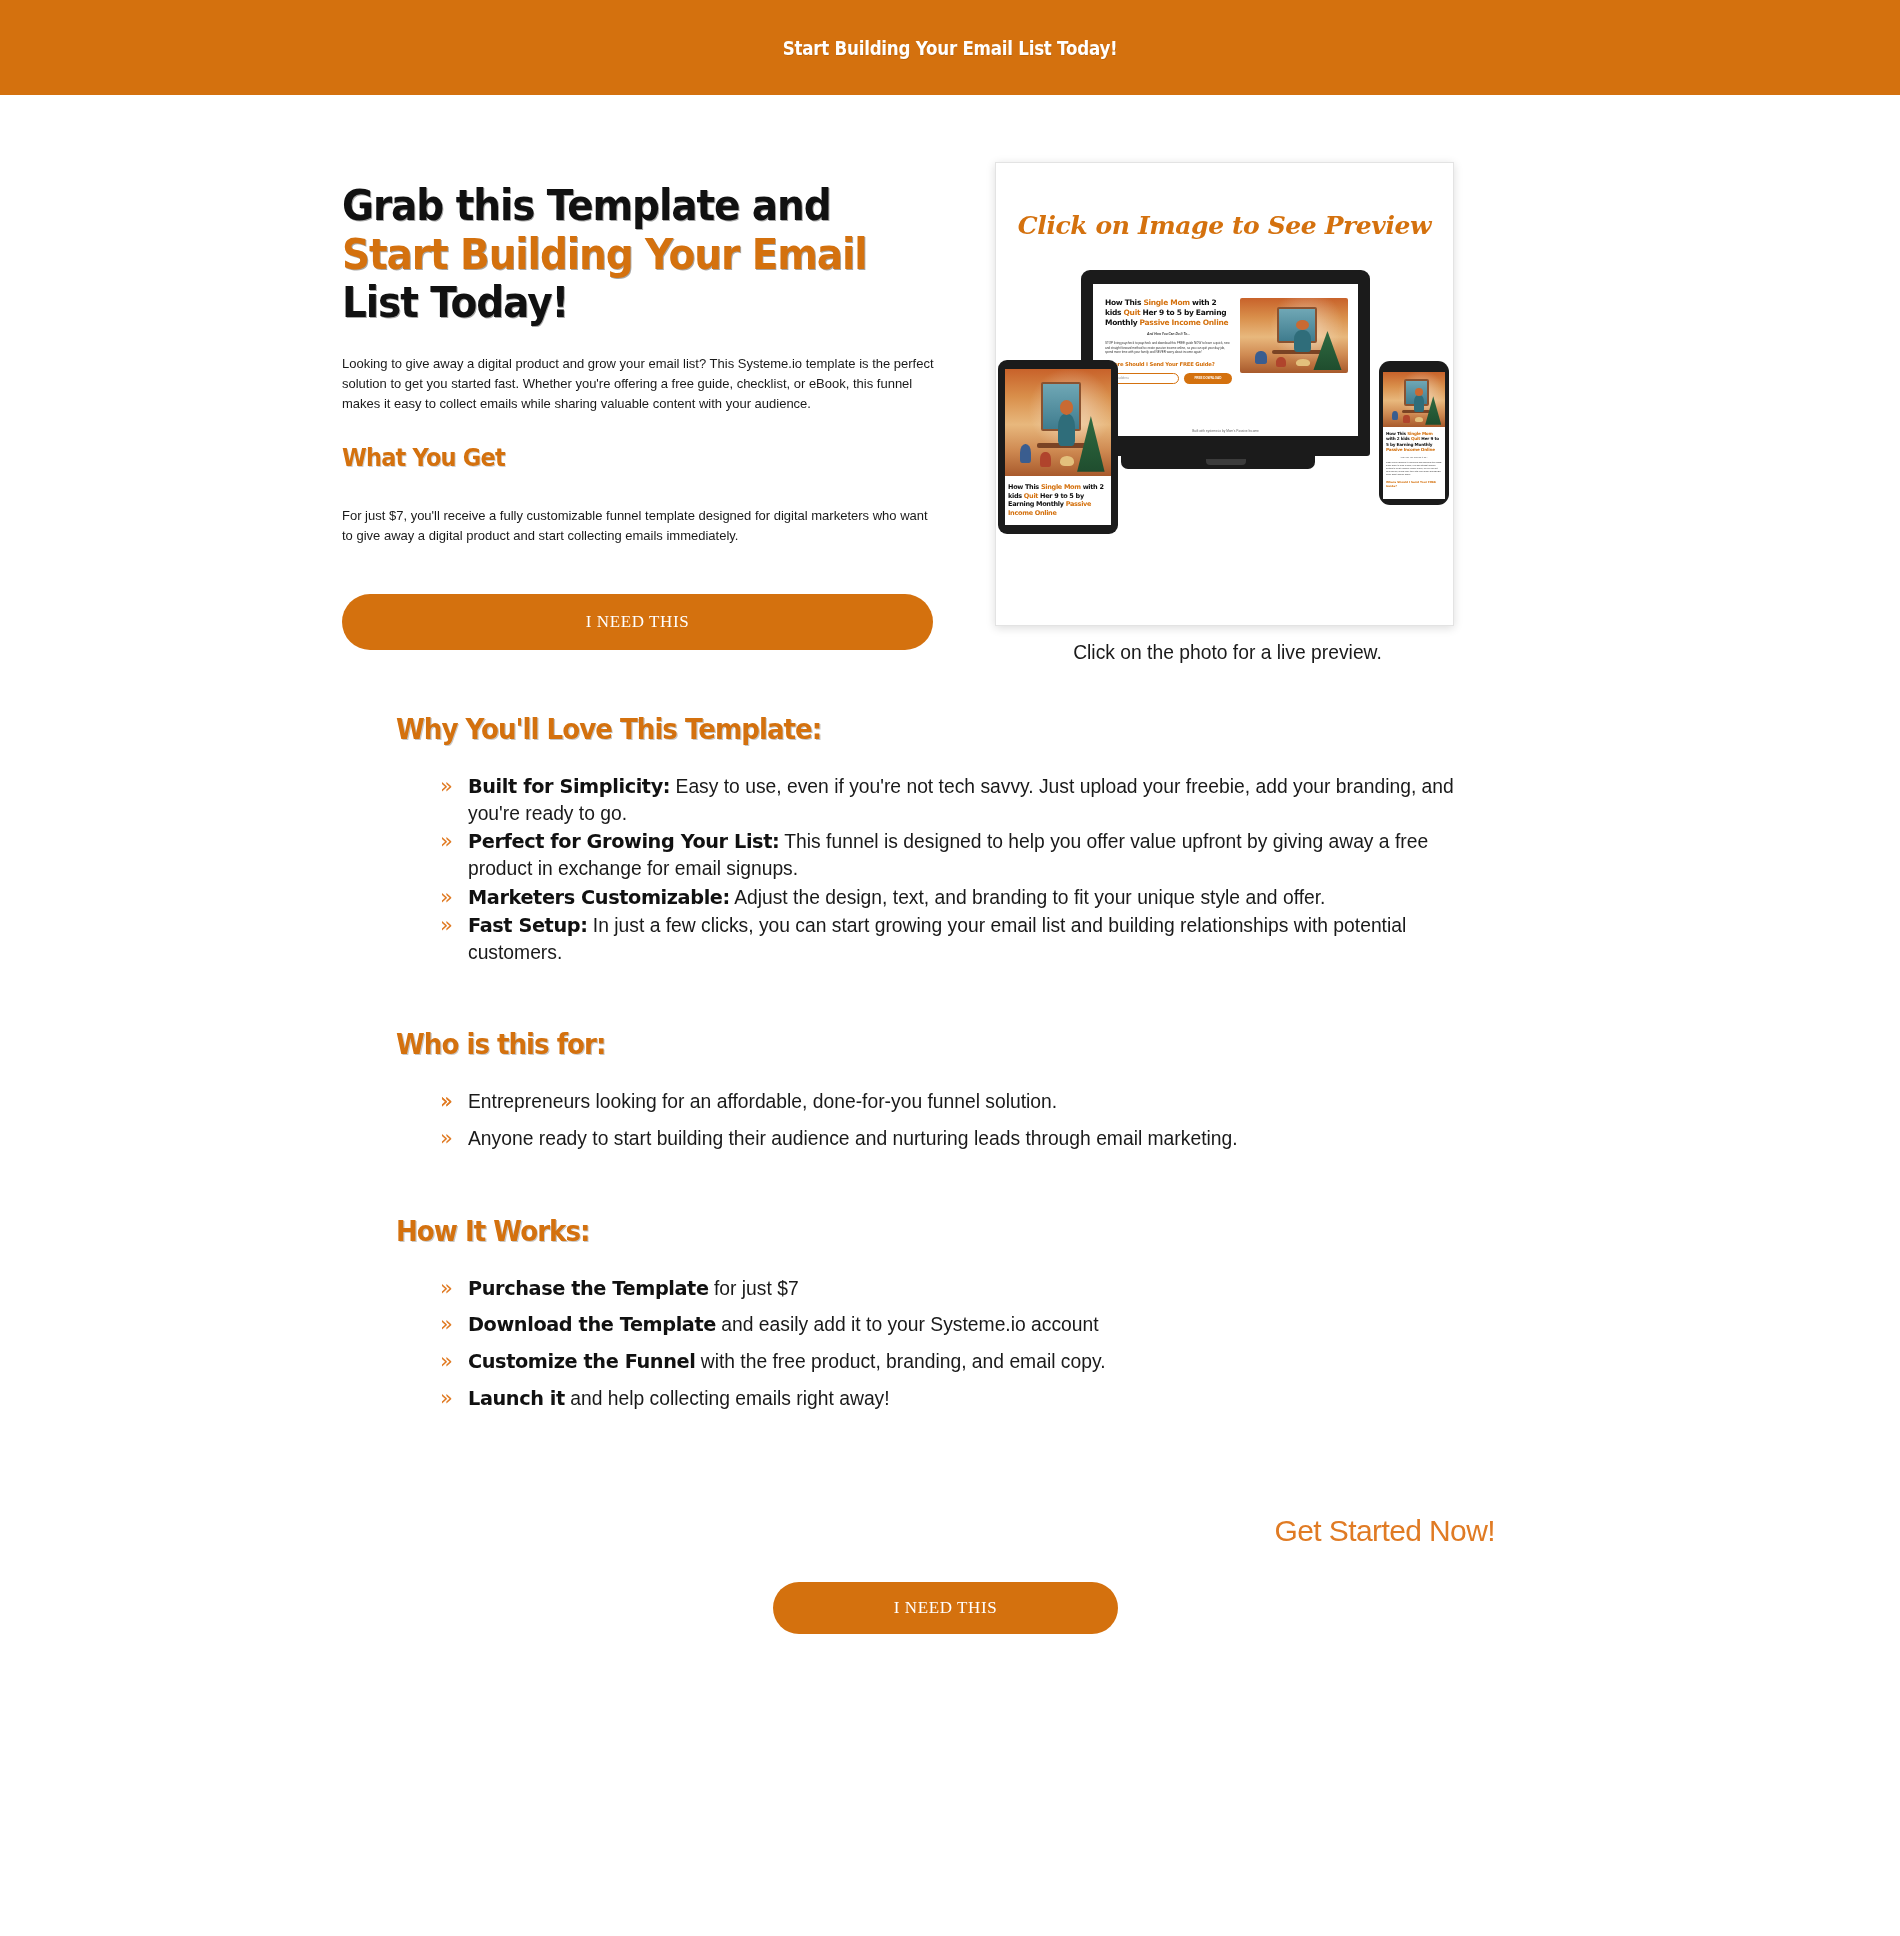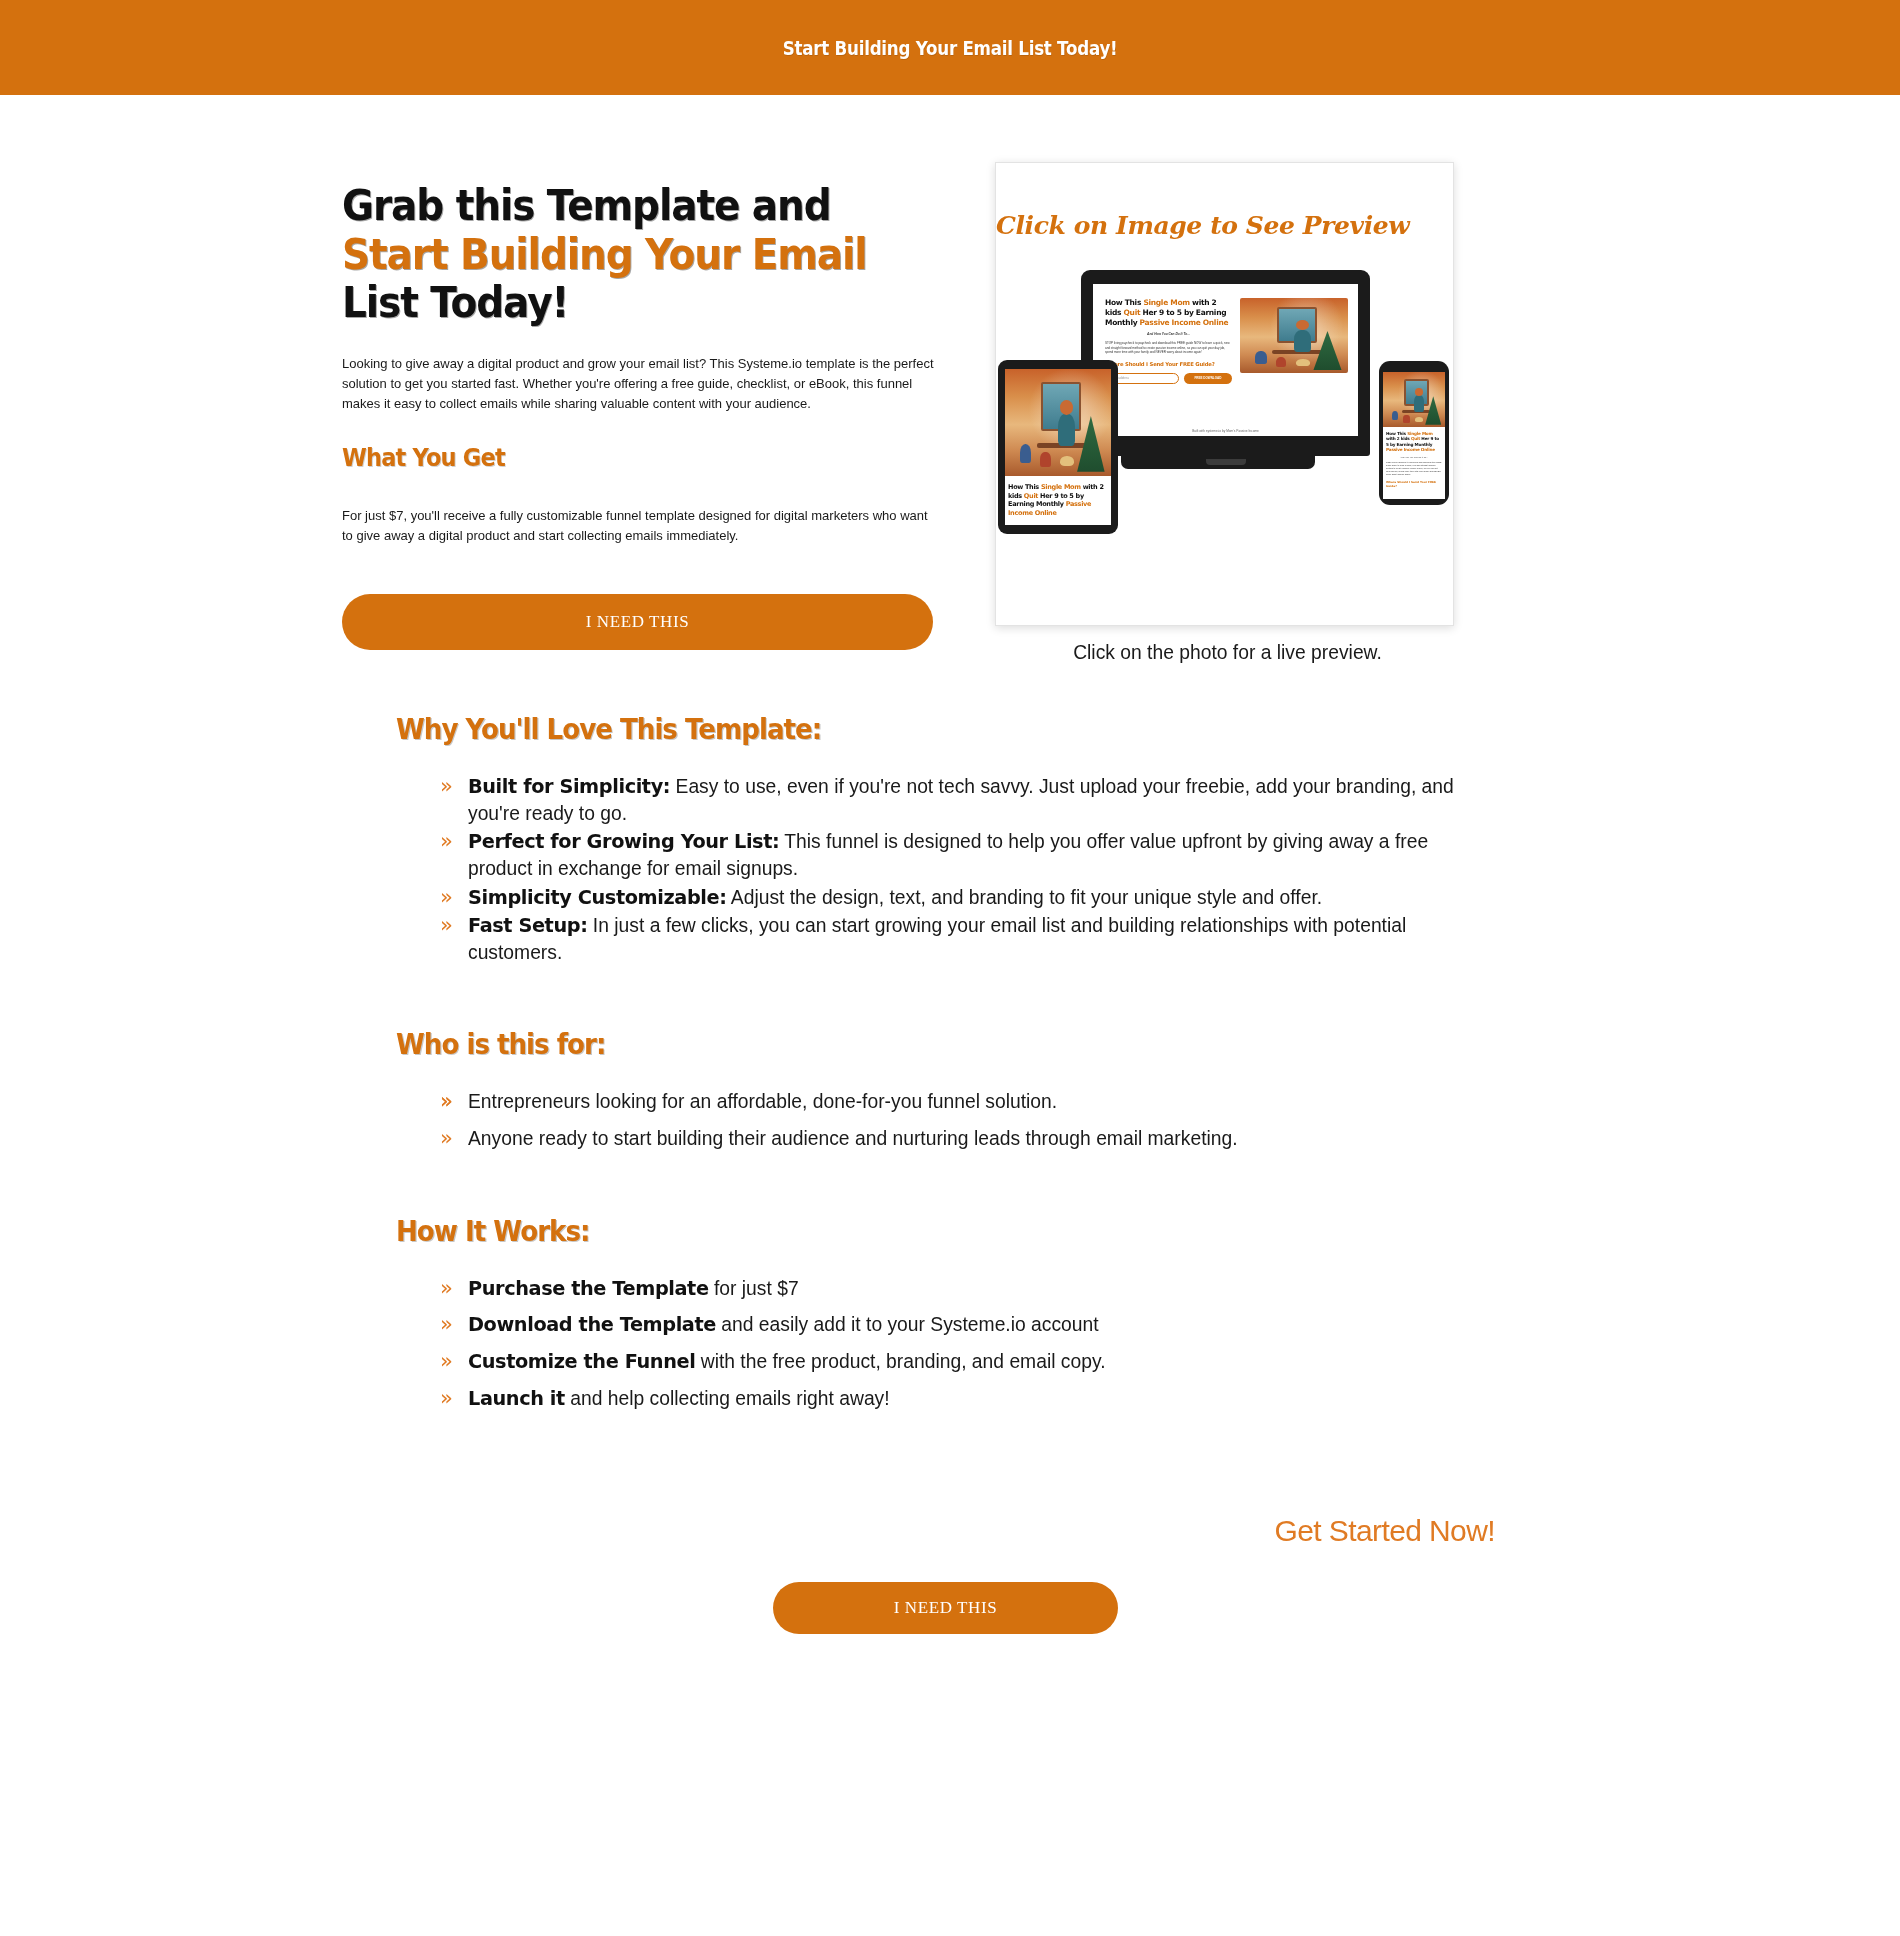--- a/index.html
+++ b/index.html
@@ -118,20 +118,21 @@
     width: 459px;
     height: 464px;
     background: #ffffff;
     border: 1px solid #e3e3e3;
     box-shadow: 0 2px 9px rgba(0,0,0,0.14);
     position: relative;
     overflow: hidden;
     cursor: pointer;
   }
   .mock-head {
+    text-align: center;
     padding-top: 48px;
     font-family: "DejaVu Serif", serif;
     font-weight: bold;
     font-style: italic;
     font-size: 25px;
     color: #d4710e;
     letter-spacing: -0.4px;
   }
   .devices {
     position: relative;
@@ -515,21 +516,21 @@
 
   </div>
 
   <div class="content">
 
     <div class="sec-block">
       <div class="sec-heading">Why You'll Love This Template:</div>
       <ul class="chev">
           <li><span class="chev-icon">»</span><b>Built for Simplicity:</b><span> Easy to use, even if you're not tech savvy. Just upload your freebie, add your branding, and you're ready to go.</span></li>
           <li><span class="chev-icon">»</span><b>Perfect for Growing Your List:</b><span> This funnel is designed to help you offer value upfront by giving away a free product in exchange for email signups.</span></li>
-          <li><span class="chev-icon">»</span><b>Simplicity Customizable:</b><span> Adjust the design, text, and branding to fit your unique style and offer.</span></li>
+          <li><span class="chev-icon">»</span><b>Marketers Customizable:</b><span> Adjust the design, text, and branding to fit your unique style and offer.</span></li>
           <li><span class="chev-icon">»</span><b>Fast Setup:</b><span> In just a few clicks, you can start growing your email list and building relationships with potential customers.</span></li>
         </ul>
     </div>
 
     <div class="sec-block">
       <div class="sec-heading">Who is this for:</div>
       <ul class="chev spaced">
           <li><span class="chev-icon">»</span></li>
           <li><span class="chev-icon">»</span><span>Entrepreneurs looking for an affordable, done-for-you funnel solution.</span></li>
           <li><span class="chev-icon">»</span><span>Anyone ready to start building their audience and nurturing leads through email marketing.</span></li>

